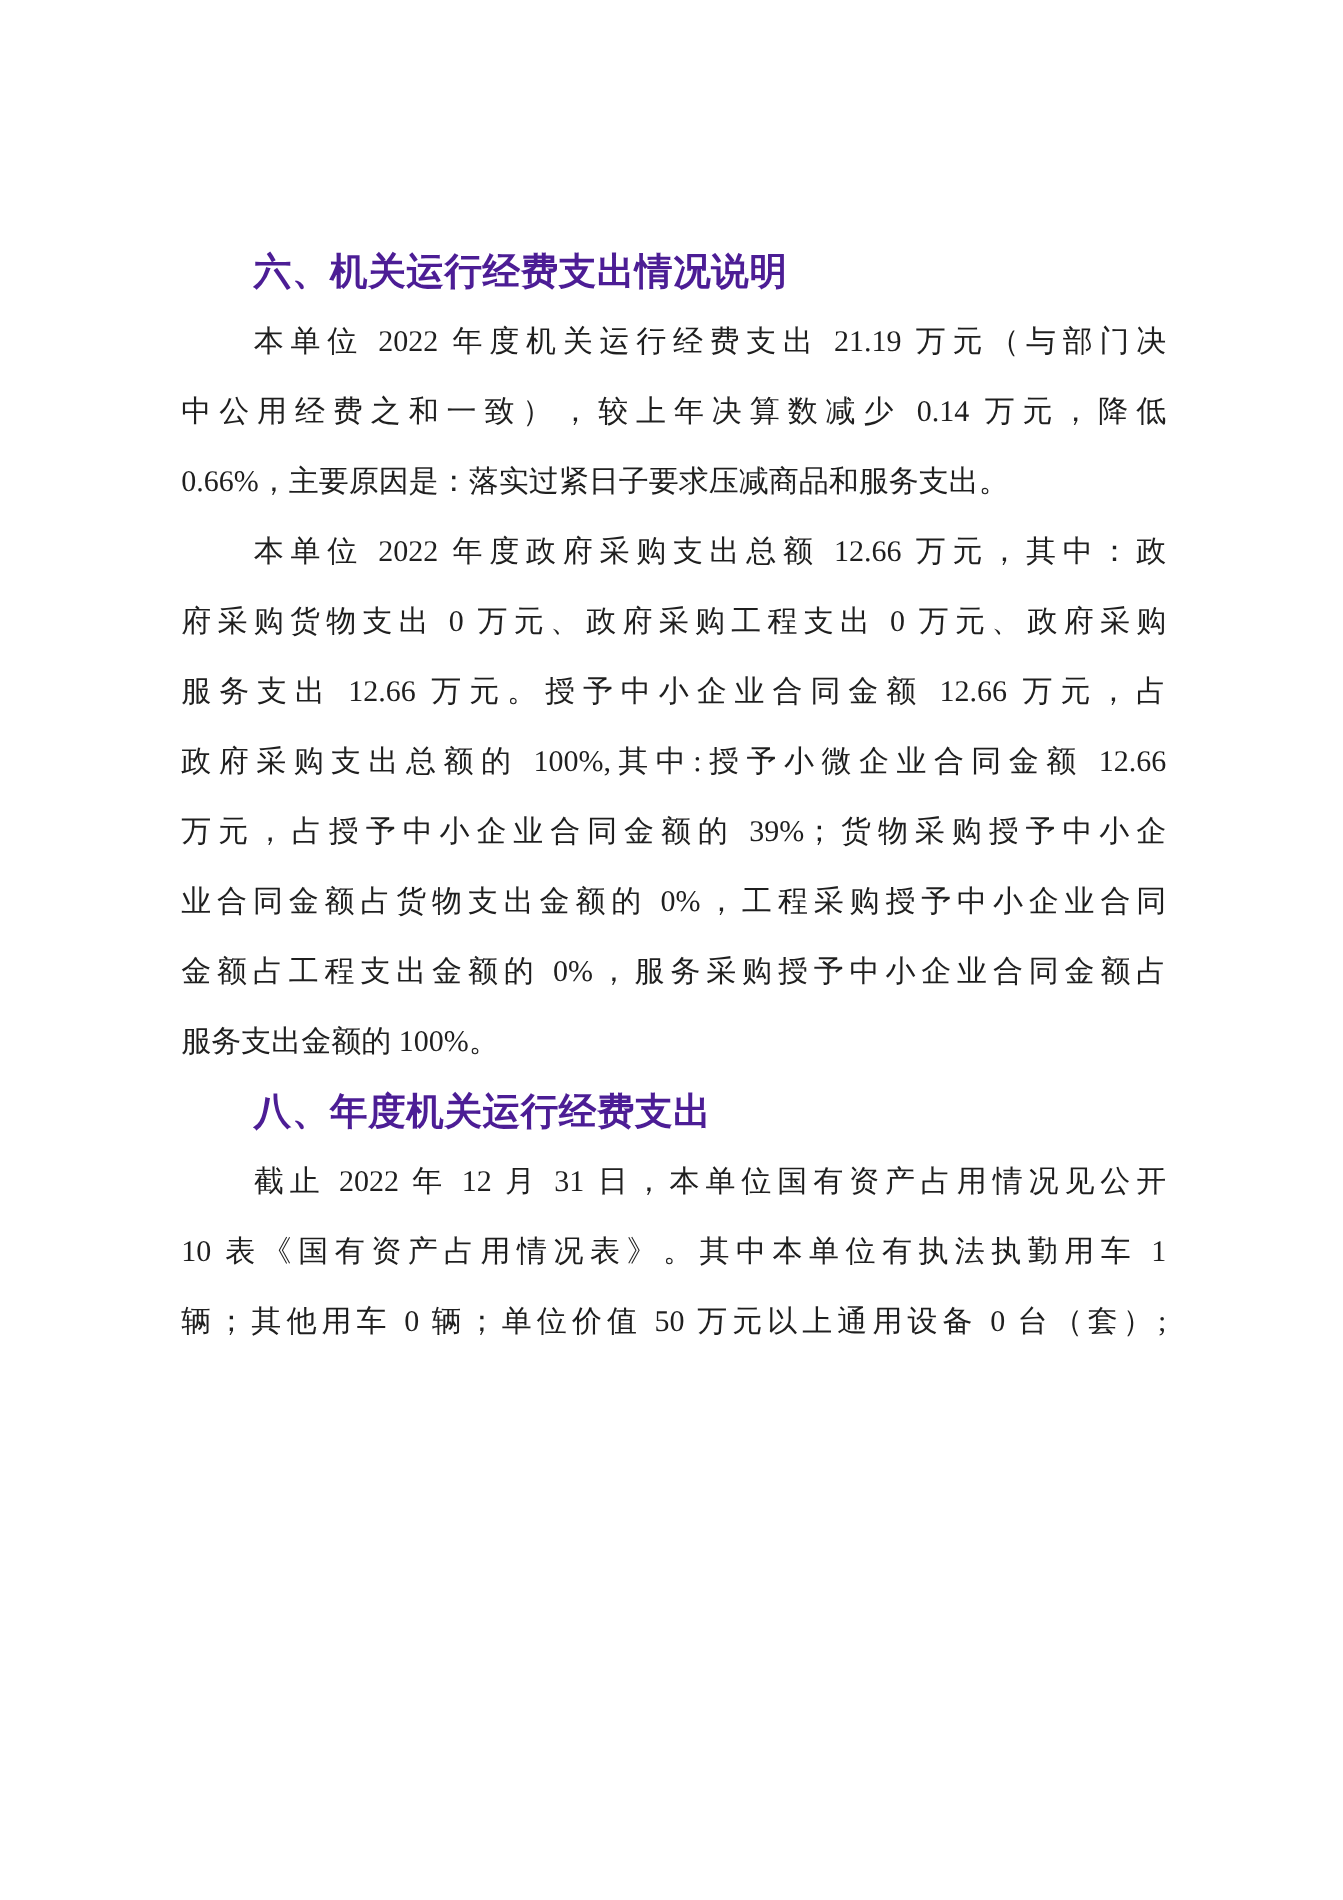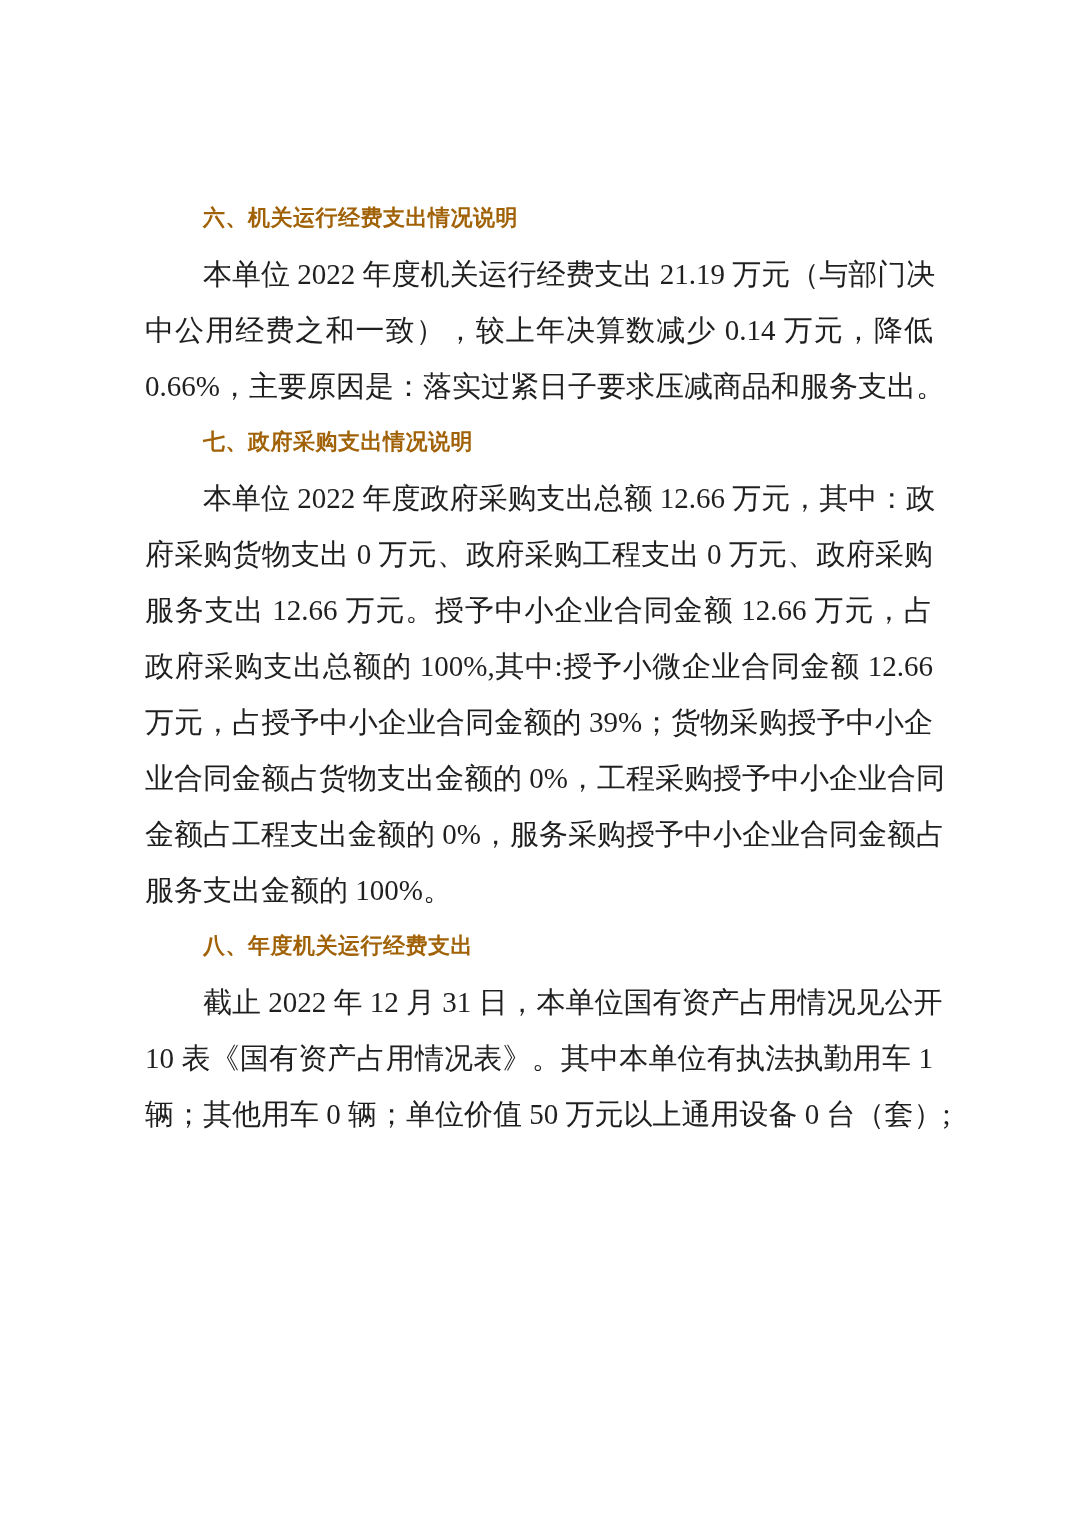--- a/index.html
+++ b/index.html
@@ -23,54 +23,53 @@
   .line {
     width: 788px;
     height: 56px;
     line-height: 56px;
     white-space: nowrap;
     overflow: visible;
     color: #1f1f1f;
   }
   .body-line {
     font-family: "Liberation Serif", "DejaVu Serif", serif;
-    font-size: 29px;
+    font-size: 24px;
     text-align: justify;
     text-align-last: justify;
     text-justify: inter-character;
   }
   .body-line.last {
     text-align: right;
     text-align-last: left;
   }
   .body-line.first {
     text-indent: 58px;
   }
   .heading-line {
     font-family: "DejaVu Sans", "Liberation Sans", sans-serif;
-    font-size: 22px;
+    font-size: 30px;
     font-weight: 700;
-    color: #a16207;
+    color: #4c1d95;
     text-indent: 58px;
     text-align: left;
     letter-spacing: 0.5px;
   }
 </style>
 </head>
 <body>
 
 <div class="page">
   <div class="content">
 
     <div class="line heading-line">六、机关运行经费支出情况说明</div>
     <div class="line body-line first">本单位 2022 年度机关运行经费支出 21.19 万元（与部门决</div>
     <div class="line body-line">中公用经费之和一致），较上年决算数减少 0.14 万元，降低</div>
     <div class="line body-line last">0.66%，主要原因是：落实过紧日子要求压减商品和服务支出。</div>
 
-    <div class="line heading-line">七、政府采购支出情况说明</div>
     <div class="line body-line first">本单位 2022 年度政府采购支出总额 12.66 万元，其中：政</div>
     <div class="line body-line">府采购货物支出 0 万元、政府采购工程支出 0 万元、政府采购</div>
     <div class="line body-line">服务支出 12.66 万元。授予中小企业合同金额 12.66 万元，占</div>
     <div class="line body-line">政府采购支出总额的 100%,其中:授予小微企业合同金额 12.66</div>
     <div class="line body-line">万元，占授予中小企业合同金额的 39%；货物采购授予中小企</div>
     <div class="line body-line">业合同金额占货物支出金额的 0%，工程采购授予中小企业合同</div>
     <div class="line body-line">金额占工程支出金额的 0%，服务采购授予中小企业合同金额占</div>
     <div class="line body-line last">服务支出金额的 100%。</div>
 
     <div class="line heading-line">八、年度机关运行经费支出</div>

